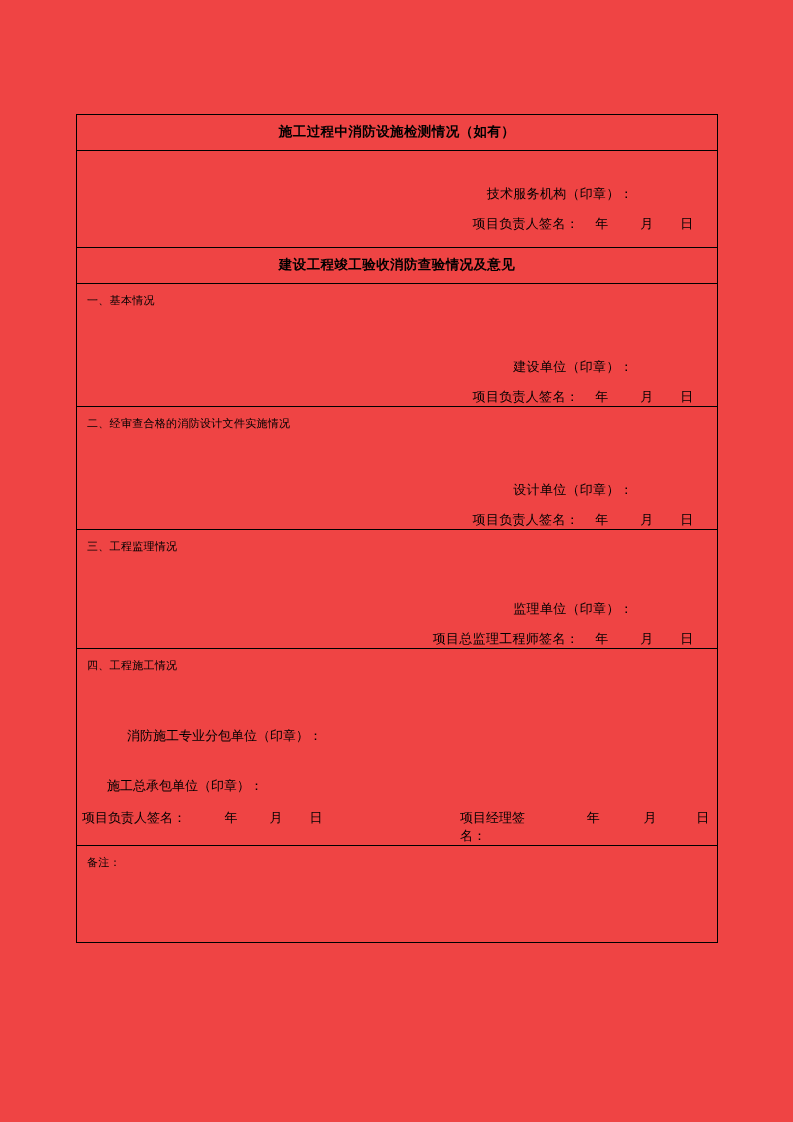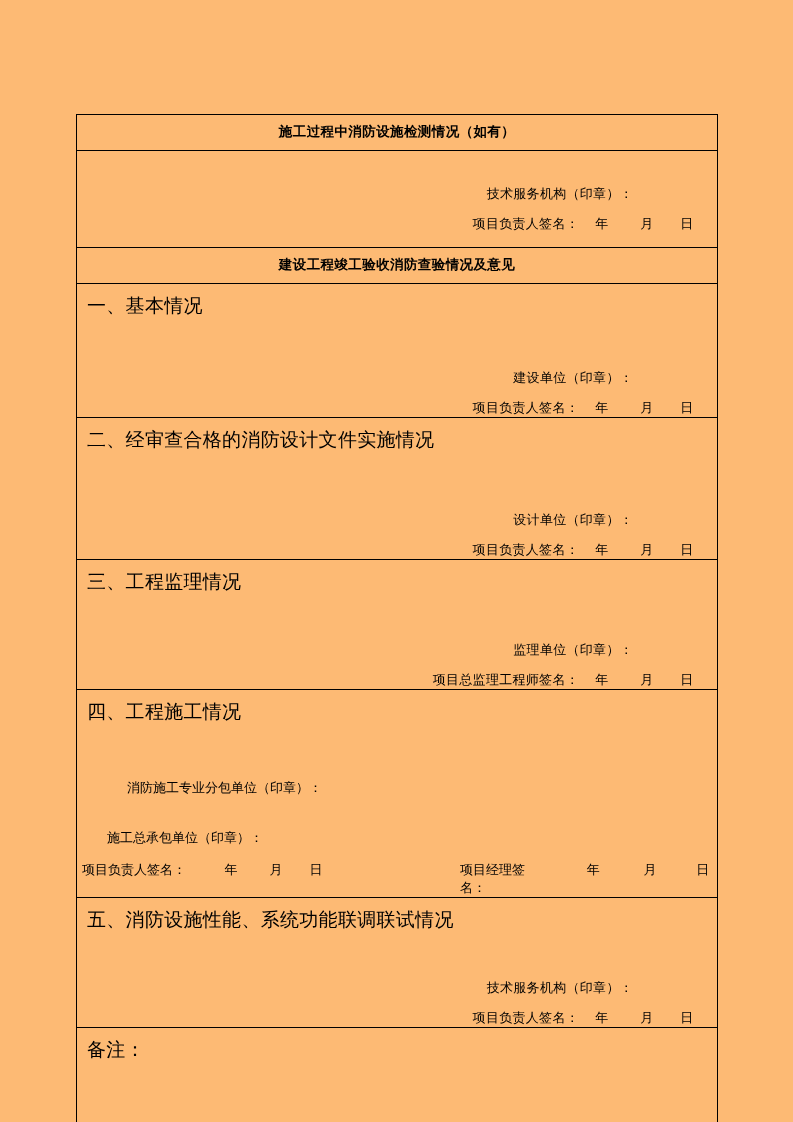--- a/index.html
+++ b/index.html
@@ -12,21 +12,21 @@
     height: 1122px;
     font-family: "Liberation Sans", sans-serif;
     color: #000000;
     position: relative;
   }
   .page {
     position: absolute;
     left: 0; top: 0;
     width: 793px;
     height: 1122px;
-    background: #fdba74;
+    background: #ef4444;
   }
   .form-table {
     position: absolute;
     left: 76px;
     top: 114px;
     width: 641px;
     border-collapse: collapse;
     table-layout: fixed;
   }
   .form-table td {
@@ -40,21 +40,21 @@
     font-size: 13.5px;
     padding: 8px 0 9px 0;
     letter-spacing: 0.4px;
   }
   .cell-inner {
     position: relative;
     font-size: 13px;
   }
   .lead {
     padding: 9px 0 0 10px;
-    font-size: 19px;
+    font-size: 11px;
     letter-spacing: 0.3px;
   }
   .sign-org {
     padding-right: 84px;
     font-size: 13px;
     letter-spacing: 0.3px;
   }
   .sign-row {
     display: flex;
     justify-content: flex-end;
@@ -158,21 +158,21 @@
             </div>
           </div>
         </td>
       </tr>
 
       <tr>
         <td colspan="2" class="cell-design">
           <div class="cell-inner">
             <div class="lead">二、经审查合格的消防设计文件实施情况</div>
             <div class="spacer-lg" style="height:50px"></div>
-            <div class="sign-org" style="text-align:right;margin-top:8px;">设计单位（印章）：</div>
+            <div class="sign-org" style="text-align:right;">设计单位（印章）：</div>
             <div class="spacer-sm"></div>
             <div class="sign-row">
               <span class="sign-name">项目负责人签名：</span>
               <span class="date-y">年</span>
               <span class="date-m">月</span>
               <span class="date-d">日</span>
             </div>
           </div>
         </td>
       </tr>
@@ -214,36 +214,20 @@
                 <span>项目经理签名：</span>
                 <span class="date-y dates-inline">年</span>
                 <span class="date-m">月</span>
                 <span class="date-d">日</span>
               </div>
             </div>
           </div>
         </td>
       </tr>
 
-      <tr>
-        <td colspan="2" class="cell-perf">
-          <div class="cell-inner">
-            <div class="lead">五、消防设施性能、系统功能联调联试情况</div>
-            <div class="spacer-lg" style="height:46px"></div>
-            <div class="sign-org" style="text-align:right;">技术服务机构（印章）：</div>
-            <div class="spacer-sm"></div>
-            <div class="sign-row">
-              <span class="sign-name">项目负责人签名：</span>
-              <span class="date-y">年</span>
-              <span class="date-m">月</span>
-              <span class="date-d">日</span>
-            </div>
-          </div>
-        </td>
-      </tr>
 
       <tr>
         <td colspan="2" class="cell-remark">
           <div class="cell-inner">
             <div class="lead">备注：</div>
           </div>
         </td>
       </tr>
 
     </tbody>

